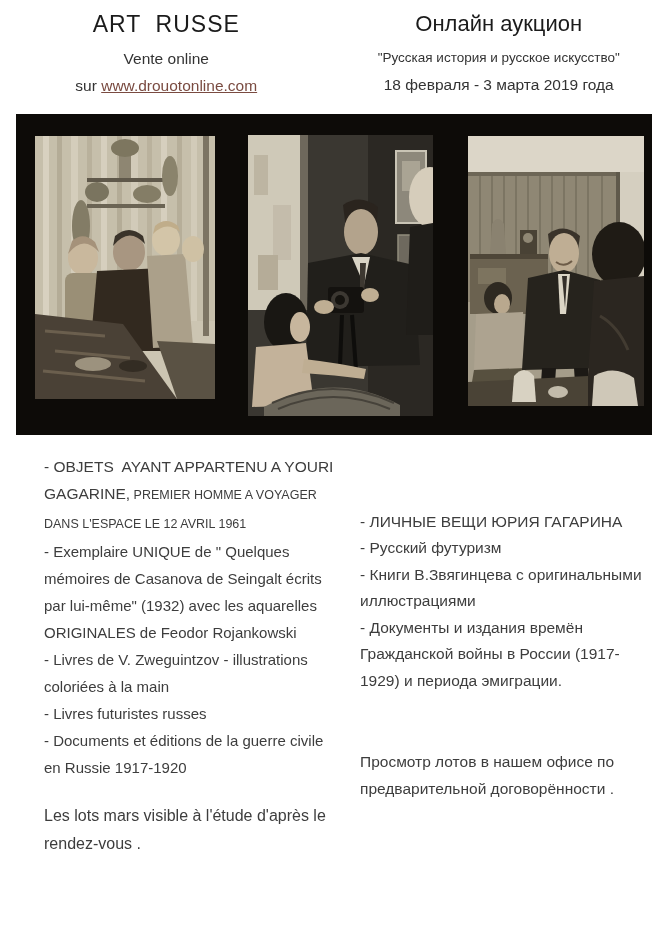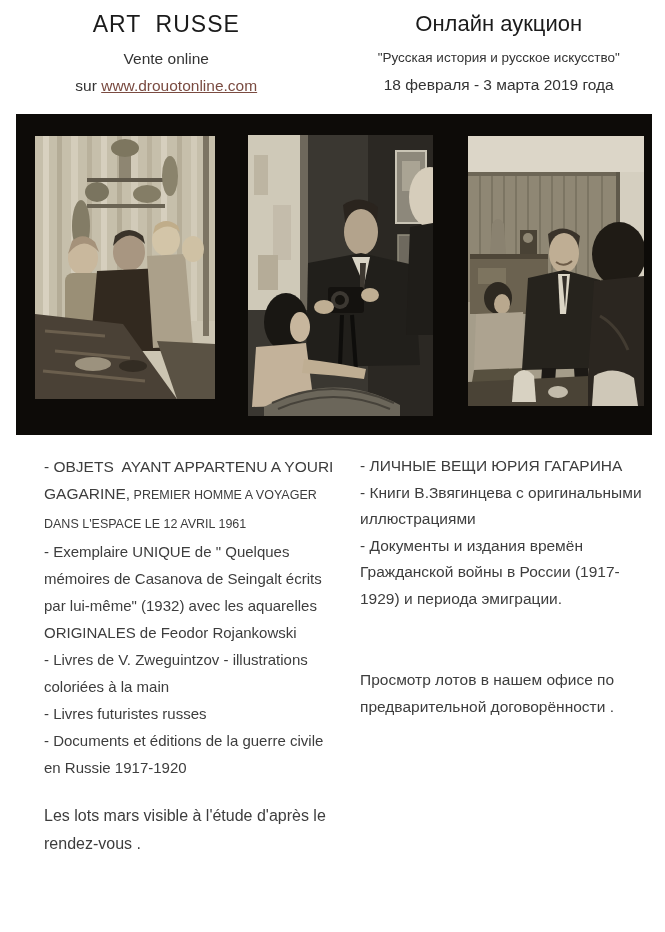--- a/index.html
+++ b/index.html
@@ -17,21 +17,21 @@
   .link{color:#7a4b41;text-decoration:underline;cursor:pointer;}
 
   
   .banner{position:relative;margin:15px 0 0 16px;width:636px;height:321px;background:#0d0b08;}
   .photo{position:absolute;display:block;}
   .photo1{left:19px;top:22px;}
   .photo2{left:232px;top:21px;}
   .photo3{left:452px;top:22px;}
 
   
-  .columns{display:flex;margin-top:18px;}
+  .columns{display:flex;margin-top:18px;align-items:center;}
   .col{box-sizing:border-box;}
   .col-left{margin-left:44px;width:296px;font-size:15px;line-height:27px;}
   .col-right{margin-left:20px;width:292px;font-size:15.5px;line-height:26.5px;}
   .col p{margin:0;}
   .caps{white-space:pre-wrap;}
   .caps-large{font-size:15.5px;}
   .caps-small{font-size:12.5px;}
   .footer-note-fr{margin-top:21px !important;font-size:16px;line-height:28px;}
   .footer-note-ru{margin-top:55px !important;}
 </style>
@@ -200,19 +200,20 @@
       <p class="caps"><span class="caps-large">- OBJETS  AYANT APPARTENU A YOURI GAGARINE,</span><span class="caps-small"> PREMIER HOMME A VOYAGER DANS L'ESPACE LE 12 AVRIL 1961</span></p>
       <p>- Exemplaire UNIQUE de " Quelques mémoires de Casanova de Seingalt écrits par lui-même" (1932) avec les aquarelles ORIGINALES de Feodor Rojankowski</p>
       <p>- Livres de V. Zweguintzov - illustrations coloriées à la main</p>
       <p>- Livres futuristes russes</p>
       <p>- Documents et éditions de la guerre civile en Russie 1917-1920</p>
       <p class="footer-note-fr">Les lots mars visible à l'étude d'après le rendez-vous .</p>
     </section>
 
     <section class="col col-right">
       <p>- ЛИЧНЫЕ ВЕЩИ ЮРИЯ ГАГАРИНА</p>
+      <p>- Русский футуризм</p>
       <p>- Книги В.Звягинцева с оригинальными иллюстрациями</p>
       <p>- Документы и издания времён Гражданской войны в России (1917-1929) и периода эмиграции.</p>
       <p class="footer-note-ru">Просмотр лотов в нашем офисе по предварительной договорённости .</p>
     </section>
 
   </main>
 </div>
 
 </body></html>

